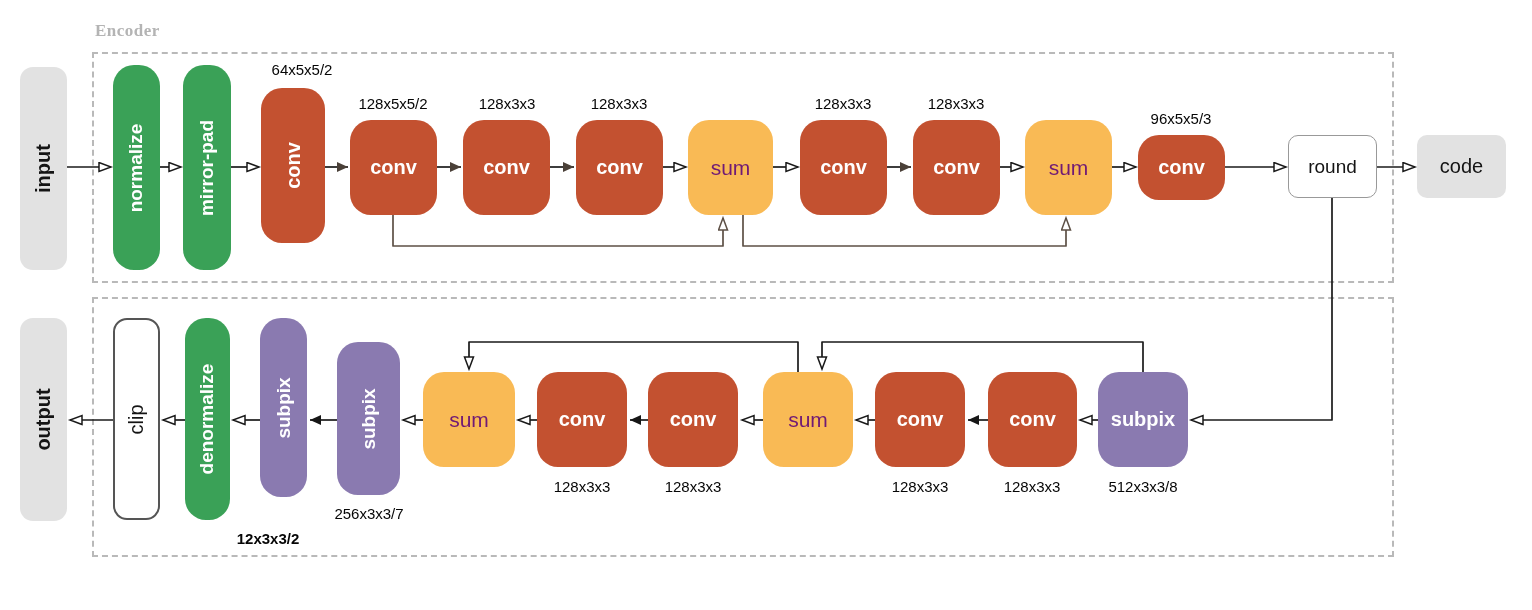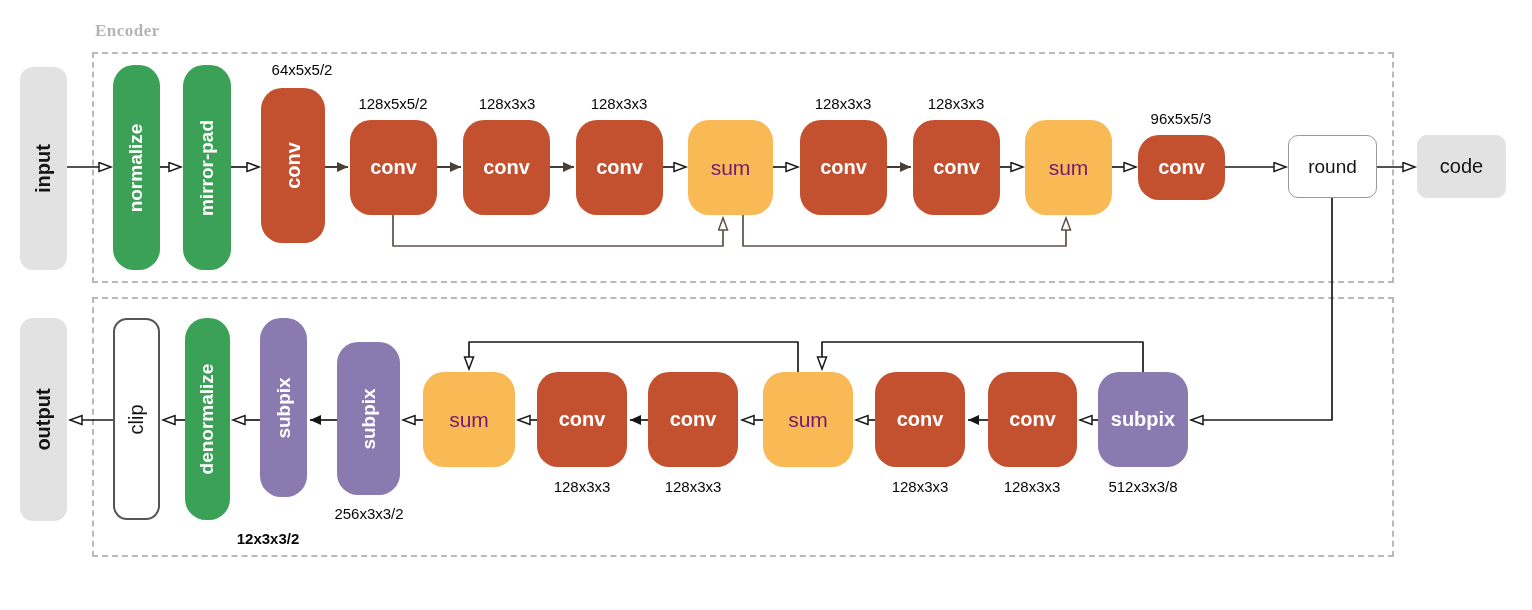--- a/index.html
+++ b/index.html
@@ -117,21 +117,21 @@
     <span>conv</span>
   </div>
   <div class="block conv" style="left:988px;top:372px;width:89px;height:95px;">
     <span>conv</span>
   </div>
   <div class="block subpix" style="left:1098px;top:372px;width:90px;height:95px;font-size:20px;">
     <span>subpix</span>
   </div>
 
   <div class="ann" style="left:268px;top:530px;font-weight:bold;">12x3x3/2</div>
-  <div class="ann" style="left:369px;top:505px;">256x3x3/2</div>
+  <div class="ann" style="left:369px;top:505px;">256x3x3/7</div>
   <div class="ann" style="left:582px;top:478px;">128x3x3</div>
   <div class="ann" style="left:693px;top:478px;">128x3x3</div>
   <div class="ann" style="left:920px;top:478px;">128x3x3</div>
   <div class="ann" style="left:1032px;top:478px;">128x3x3</div>
   <div class="ann" style="left:1143px;top:478px;">512x3x3/8</div>
 
   <svg class="wires" width="1532" height="610" viewBox="0 0 1532 610">
     <defs>
       <marker id="mh" markerUnits="userSpaceOnUse" markerWidth="16" markerHeight="13" refX="13" refY="5.5" orient="auto">
         <path d="M1,1 L13,5.5 L1,10 Z" fill="#ffffff" stroke="#1a1a1a" stroke-width="1.5"></path>

